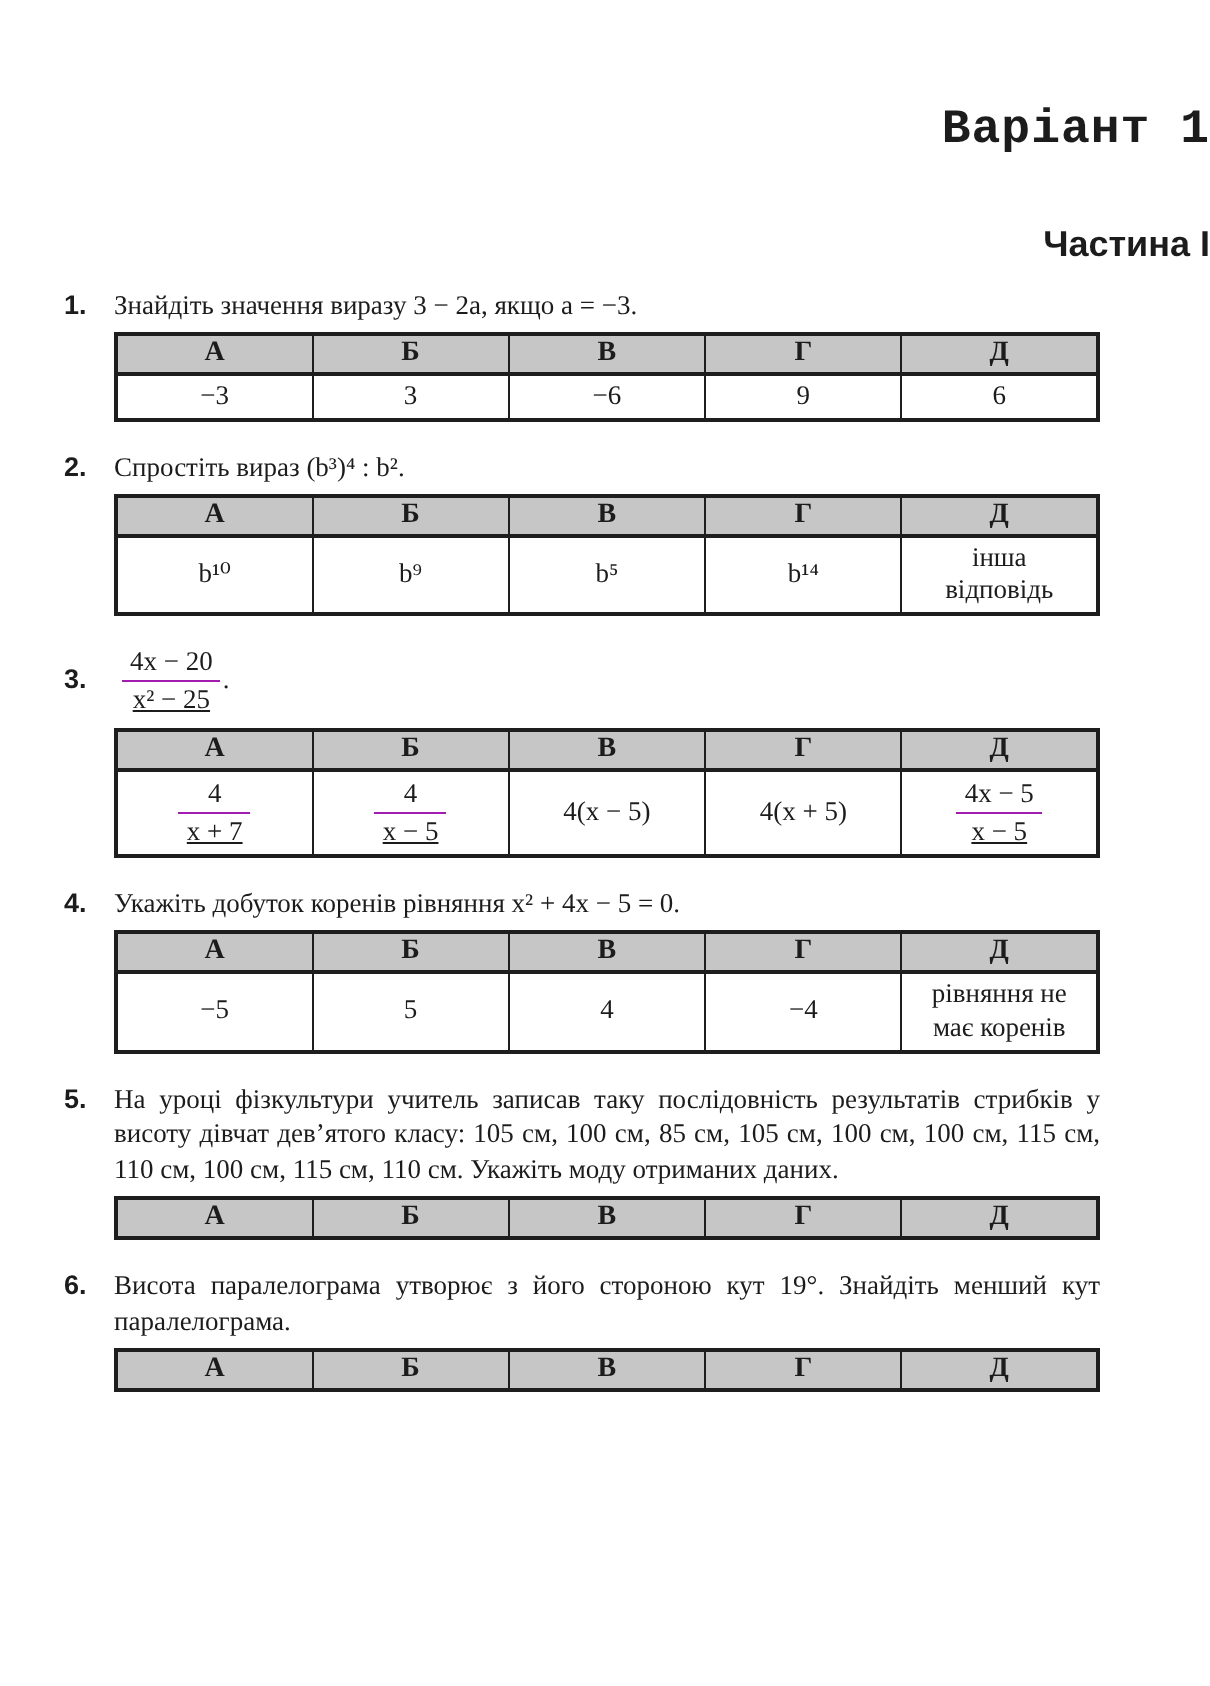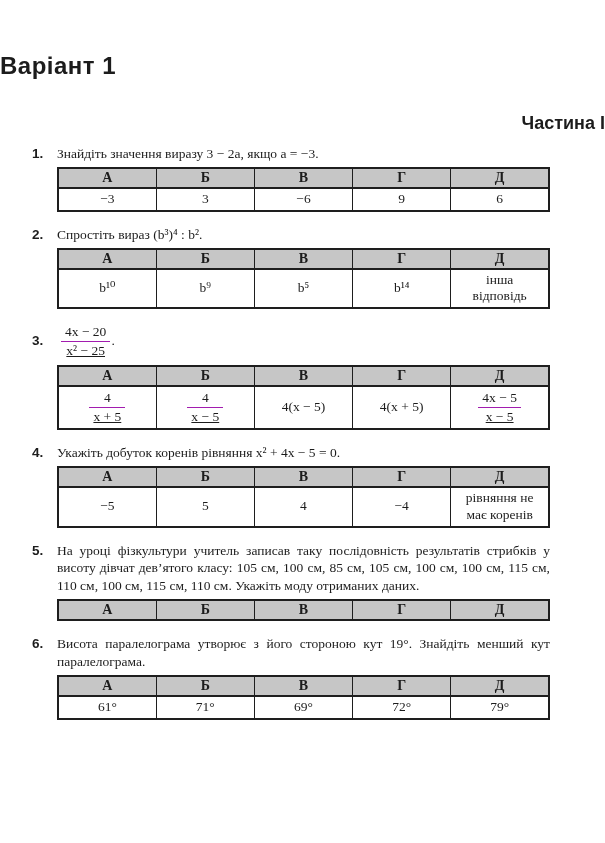--- a/index.html
+++ b/index.html
@@ -7,22 +7,22 @@
   body {
     width:605px; height:843px;
     overflow:hidden;
     font-family:"Liberation Serif","DejaVu Serif",serif;
     color:#1c1c1c;
     position:relative;
   }
   .page { width:605px; height:843px; background:#ffffff; padding-top:52px; }
 
   .title {
-    text-align:left;
-    font-family:Liberation Sans, sans-serif;
+    text-align:right;
+    font-family:Liberation Mono, monospace;
     font-weight:bold;
     font-size:24px;
     letter-spacing:0.5px;
     margin-bottom:33px;
   }
   .part {
     text-align:right;
     font-family:"Liberation Sans","DejaVu Sans",sans-serif;
     font-weight:bold;
     font-size:18px;
@@ -143,21 +143,21 @@
       <tbody>
           <tr>
         <th>А</th>
         <th>Б</th>
         <th>В</th>
         <th>Г</th>
         <th>Д</th>
       </tr>
       <tr>
         <td>
-          <span class="frac"><span class="num">4</span><span class="den">x + 5</span></span>
+          <span class="frac"><span class="num">4</span><span class="den">x + 7</span></span>
         </td>
         <td>
           <span class="frac"><span class="num">4</span><span class="den">x − 5</span></span>
         </td>
         <td>4(x − 5)</td>
         <td>4(x + 5)</td>
         <td>
           <span class="frac"><span class="num">4x − 5</span><span class="den">x − 5</span></span>
         </td>
       </tr>
@@ -215,24 +215,17 @@
     </div>
     <table class="answers">
       <tbody>
           <tr>
         <th>А</th>
         <th>Б</th>
         <th>В</th>
         <th>Г</th>
         <th>Д</th>
       </tr>
-      <tr>
-        <td>61°</td>
-        <td>71°</td>
-        <td>69°</td>
-        <td>72°</td>
-        <td>79°</td>
-      </tr>
     </tbody>
       </table>
   </section>
 
 </div>
 
 </body></html>

